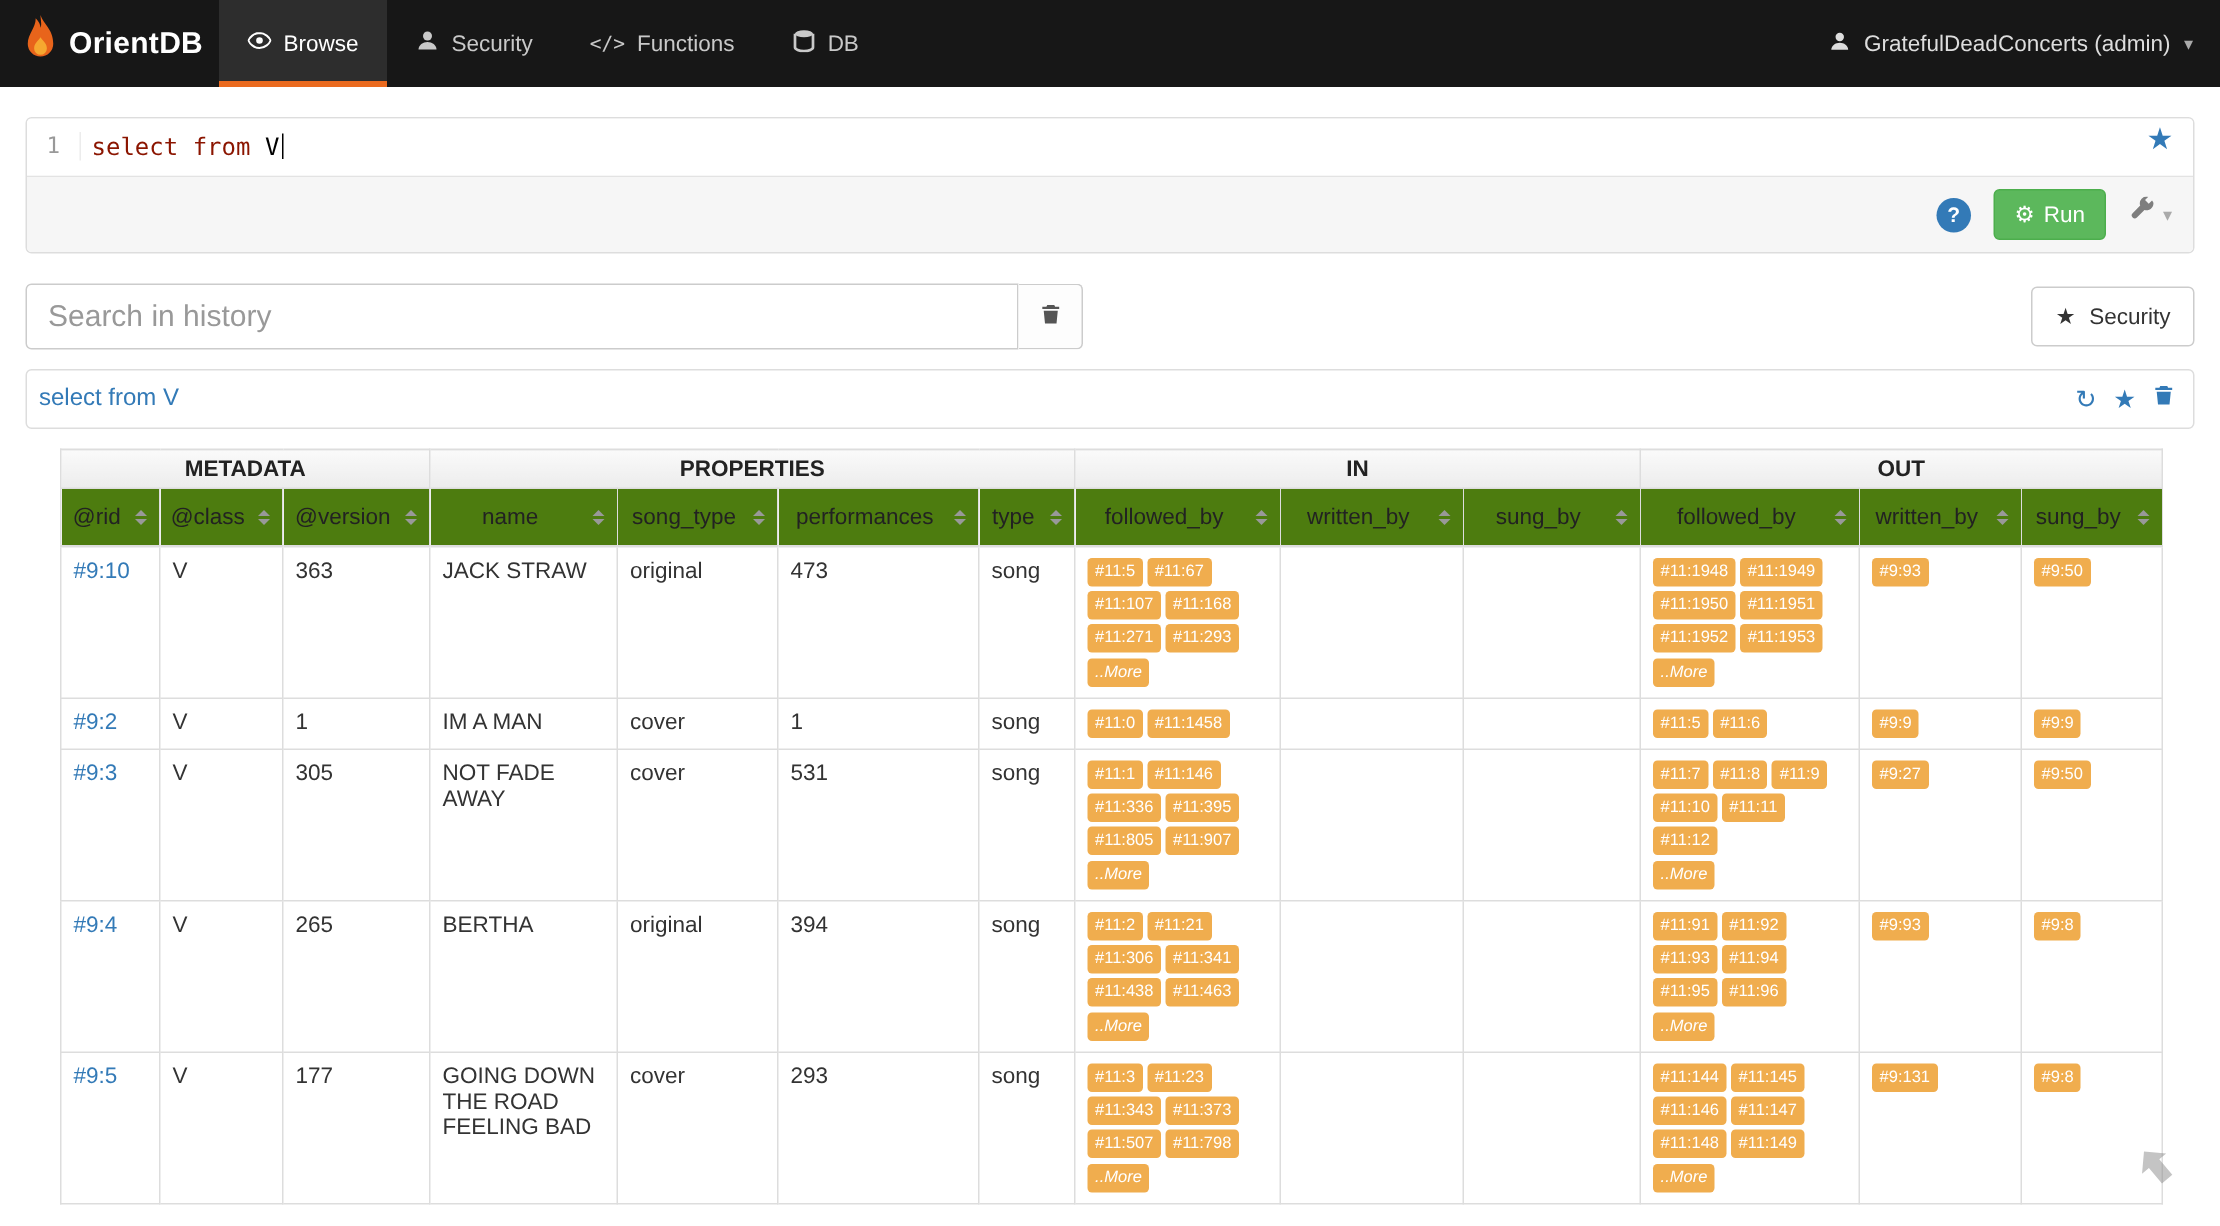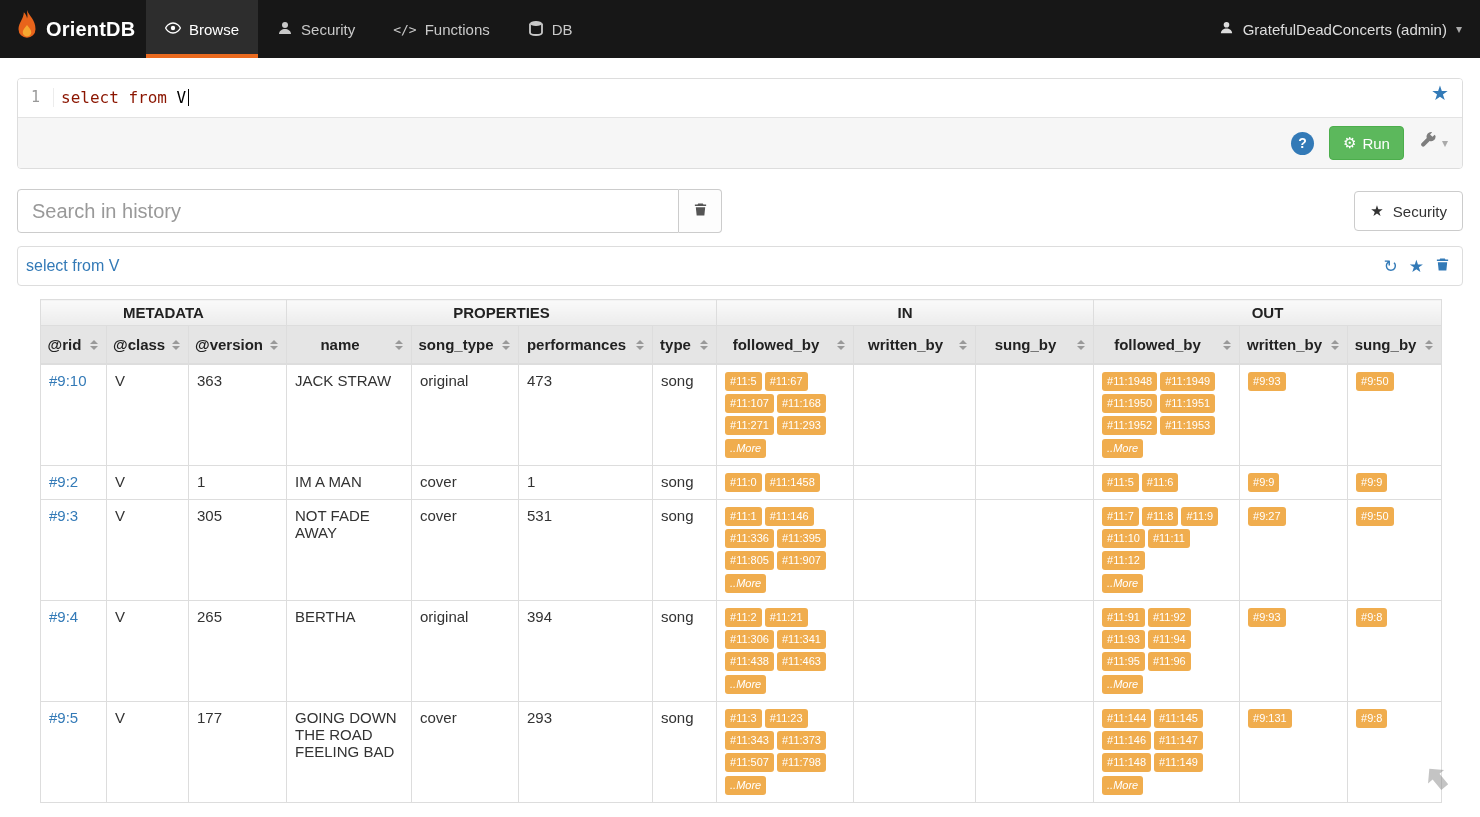--- a/index.html
+++ b/index.html
@@ -70,22 +70,22 @@
   .history-actions { display: flex; align-items: center; gap: 11px; color: #337ab7; }
   .history-actions .glyph { font-size: 17px; cursor: pointer; line-height: 1; }
   .history-actions svg { width: 15px; height: 15px; cursor: pointer; }
 
   
   .results-wrap { margin-top: 13px; padding-left: 23px; }
   table { border-collapse: collapse; table-layout: fixed; width: 1401px; font-size: 15px; }
   th, td { border: 1px solid #ddd; }
   .group-row th { background: linear-gradient(#fafafa, #ececec); font-weight: bold; padding: 4px 6px;
     color: #222; }
-  .col-row th { position: relative; padding: 10px 24px 10px 6px; text-align: center; font-weight: bold;
-    color: #222; border-bottom: 2px solid #ddd; cursor: pointer; background: #e5e5e5; }
+  .col-row th { position: relative; padding: 10px 24px 10px 6px; text-align: center; font-weight: normal;
+    color: #222; border-bottom: 2px solid #ddd; cursor: pointer; background: #4d7c0f; }
   .sort { position: absolute; right: 8px; top: 50%; transform: translateY(-50%); }
   .sort i { display: block; width: 0; height: 0; border-left: 4px solid transparent; border-right: 4px solid transparent; }
   .sort .up { border-bottom: 4px solid #999; margin-bottom: 2px; }
   .sort .dn { border-top: 4px solid #999; }
   td.cell { padding: 7px 8px; vertical-align: top; color: #333; }
   a.rid-link { color: #337ab7; text-decoration: none; cursor: pointer; }
   .badges { display: flex; flex-wrap: wrap; gap: 3px; }
   .badge { background: #f0ad4e; color: #fff; font-size: 11px; padding: 4px 5px; border-radius: 3px;
     line-height: 1; white-space: nowrap; cursor: pointer; }
   .badge.more { display: inline-block; margin-top: 4px; font-style: italic; }

